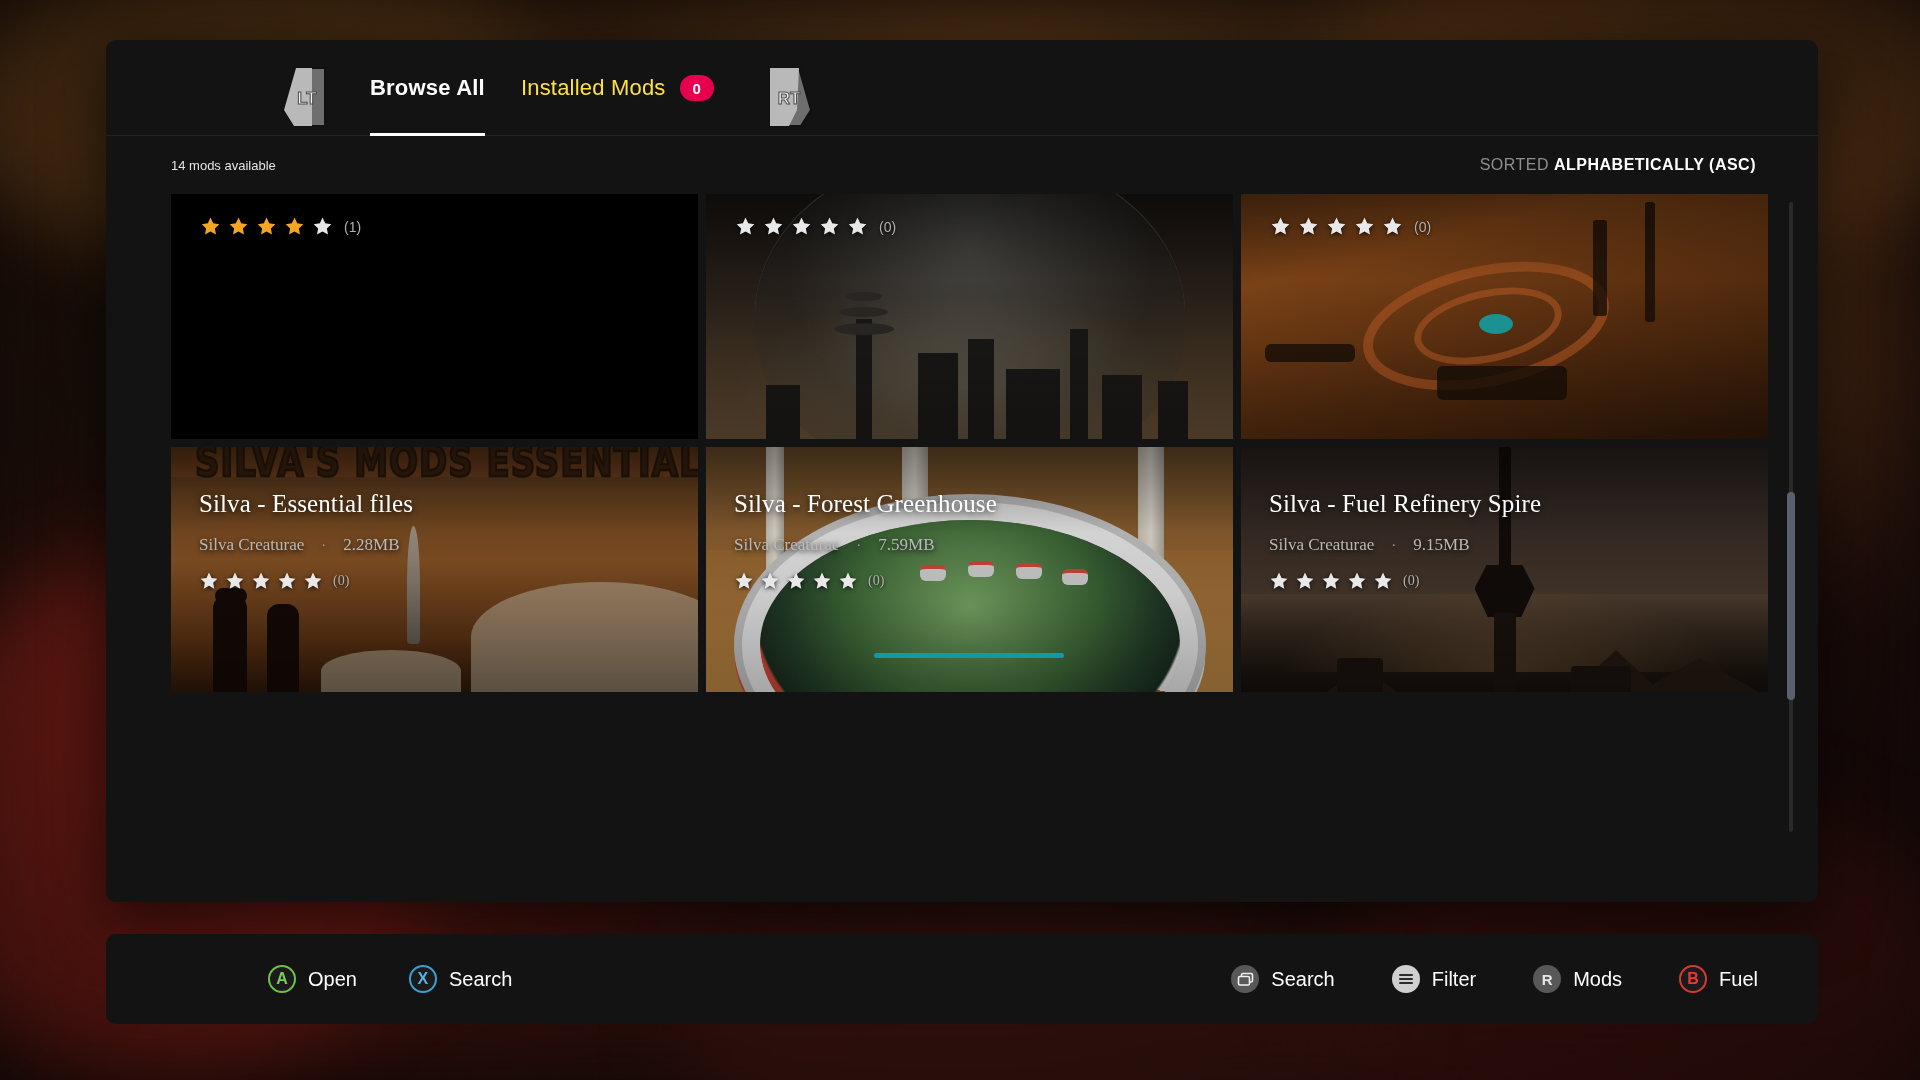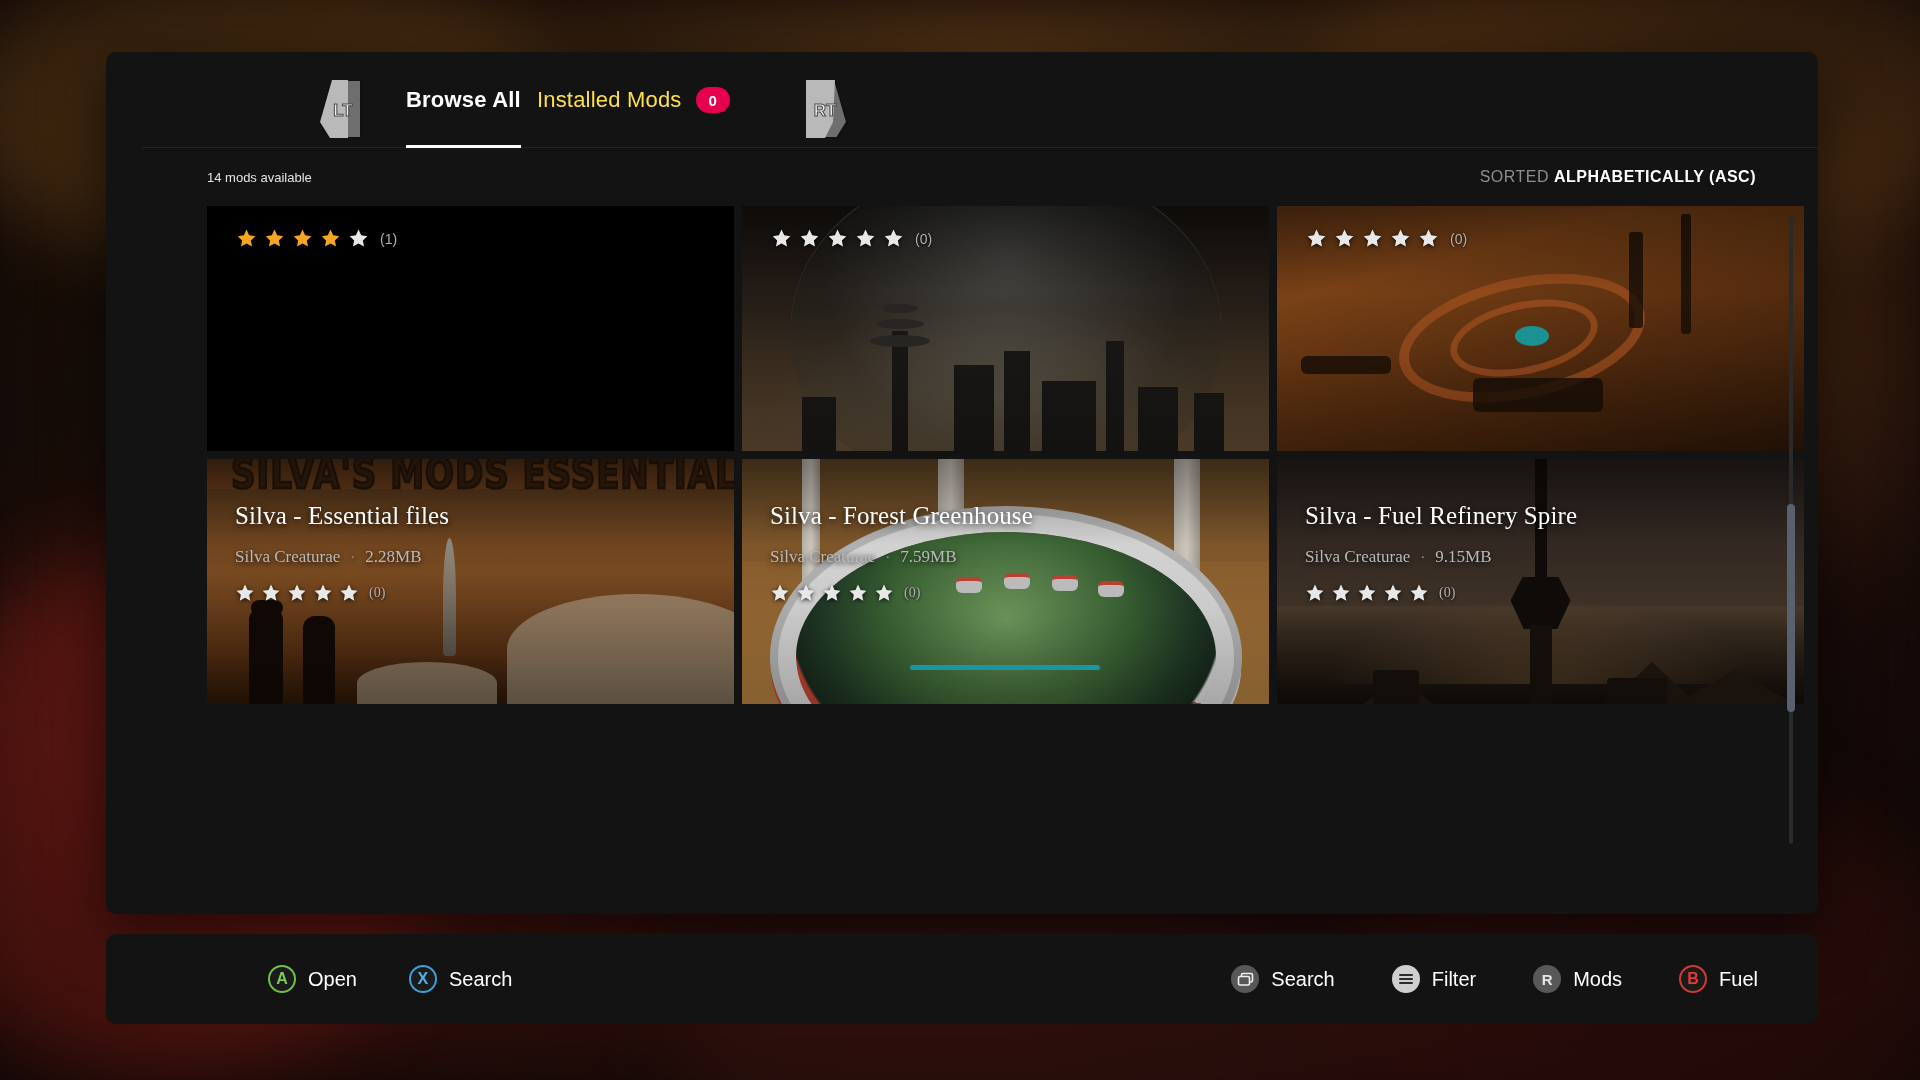--- a/index.html
+++ b/index.html
@@ -22,34 +22,33 @@
   }
   .bg-b1 { left:-60px; top:-40px; width:620px; height:300px; background:#6b4419; opacity:.55; border-radius:50%; }
   .bg-b2 { right:-80px; top:-60px; width:700px; height:320px; background:#7a4a1c; opacity:.42; border-radius:50%; }
   .bg-b3 { left:-120px; top:560px; width:560px; height:520px; background:#7e1d16; opacity:.5; border-radius:50%; }
   .bg-b4 { right:-40px; bottom:-120px; width:640px; height:420px; background:#4a1410; opacity:.45; border-radius:50%; }
   .bg-b5 { left:680px; bottom:-160px; width:700px; height:380px; background:#3a1410; opacity:.5; border-radius:50%; }
   .bg-vig { position:absolute; inset:0; background:radial-gradient(ellipse 120% 110% at 50% 50%, rgba(0,0,0,0) 38%, rgba(0,0,0,.72) 100%); }
 
   
   #panel {
-    position:absolute; left:106px; top:52px; width:1712px; height:862px;
+    position:absolute; left:106px; top:40px; width:1712px; height:862px;
     background:#131313; border-radius:10px; overflow:hidden;
     box-shadow:0 18px 60px rgba(0,0,0,.6);
-    padding-left:36px;
   }
 
   
   #tabbar { position:relative; height:96px; border-bottom:1px solid #232323; }
   .bumper { position:absolute; top:26px; width:46px; height:62px; }
   .bumper.lt { left:176px; }
   .bumper.rt { left:661px; }
   .bumper svg { display:block; }
 
-  #tabs { position:absolute; left:264px; top:0; height:96px; display:flex; align-items:center; gap:16px; }
+  #tabs { position:absolute; left:264px; top:0; height:96px; display:flex; align-items:center; gap:36px; }
   .tab { position:relative; height:96px; display:flex; align-items:center; gap:14px; cursor:pointer; }
   .tab-label { font-size:22px; letter-spacing:.2px; }
   .tab.active .tab-label { color:#fff; font-weight:700; }
   .tab.inactive .tab-label { color:#fde047; font-weight:400; }
   .tab.active::after {
     content:""; position:absolute; left:0; right:0; bottom:0; height:3px; background:#fff;
   }
   .badge {
     min-width:34px; height:26px; padding:0 9px; border-radius:13px;
     background:#e6004e; color:#fff; font-size:15px; font-weight:600;
@@ -78,21 +77,21 @@
 
   .card .art { position:absolute; inset:0; overflow:hidden; }
   .card .scrim {
     position:absolute; inset:0;
     background:linear-gradient(180deg, rgba(0,0,0,.45) 0%, rgba(0,0,0,.12) 35%, rgba(0,0,0,.15) 60%, rgba(0,0,0,.3) 100%);
   }
 
   .stars-top { position:absolute; left:29px; top:22px; display:flex; align-items:center; gap:7px; z-index:3; }
   .meta { position:absolute; left:28px; right:20px; top:43px; z-index:3;font-family:Liberation Serif, serif; }
   .mod-title { color:#fff; font-size:25px; font-weight:400; letter-spacing:.1px; text-shadow:0 2px 6px rgba(0,0,0,.8); }
-  .mod-sub { margin-top:17px; color:#b9b9b9; font-size:17px; text-shadow:0 2px 5px rgba(0,0,0,.85); display:flex; align-items:center; gap:10px; }
+  .mod-sub { margin-top:17px; color:#b9b9b9; font-size:17px; text-shadow:0 2px 5px rgba(0,0,0,.85); display:flex; align-items:center; gap:17px; }
   .mod-sub .dot { color:#9a9a9a; font-size:15px; }
   .stars-meta { margin-top:16px; display:flex; align-items:center; gap:6px; }
 
   .star { width:21px; height:21px; display:block; filter:drop-shadow(0 1px 2px rgba(0,0,0,.8)); }
   .star.small { width:20px; height:20px; }
   .rcount { color:#b0b0b0; font-size:14px; margin-left:4px; text-shadow:0 1px 3px rgba(0,0,0,.9); }
 
   
   #sb-track { position:absolute; right:25px; top:8px; width:4px; height:630px; background:#2a2a2a; border-radius:2px; }
   #sb-thumb { position:absolute; left:-2px; top:288px; width:8px; height:205px; background:#5a616e; border-radius:4px; }

